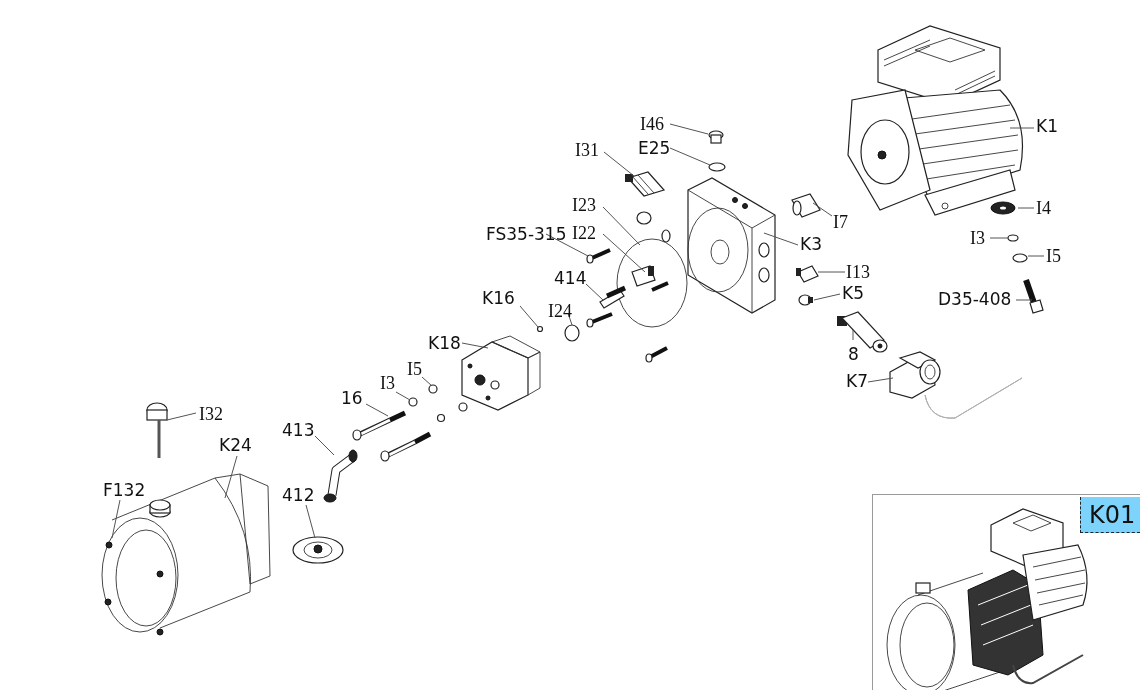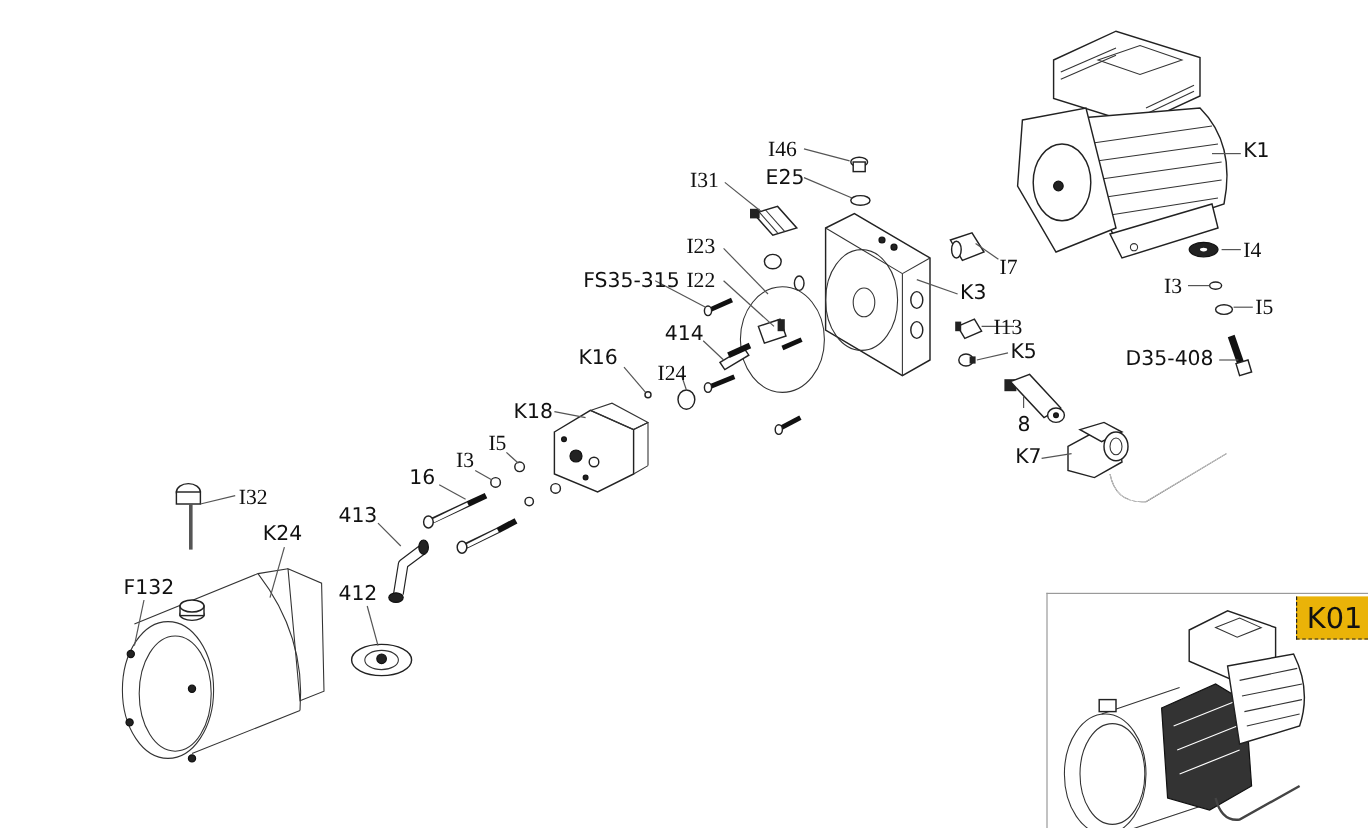--- a/index.html
+++ b/index.html
@@ -1,21 +1,21 @@
 <!DOCTYPE html>
 <html><head>
 <meta charset="utf-8">
 <style>
   html, body { margin:0; padding:0; background:#ffffff; }
   body { width:1140px; height:690px; position:relative; overflow:hidden; font-family:"Liberation Sans", sans-serif; }
   #diagram { position:absolute; left:0; top:0; width:1140px; height:690px;text-decoration:underline; }
   .lbl { position:absolute; font-size:17px; color:#111; white-space:nowrap; line-height:1; font-family:"DejaVu Sans", sans-serif; }
   .lbl.serif { font-family:"Liberation Serif", serif; font-size:18px; }
   #inset { position:absolute; left:872px; top:494px; width:268px; height:196px; border:1px solid #9a9a9a; border-right:none; border-bottom:none; box-sizing:border-box; background:#fff; }
-  #inset-label { position:absolute; left:1080px; top:497px; width:60px; height:36px; border-left:1px dashed #222; border-bottom:1px dashed #222; box-sizing:border-box; font-size:24px; line-height:36px; padding-left:8px; color:#111; font-family:"DejaVu Sans", sans-serif; background:#eab308; }
+  #inset-label { position:absolute; left:1080px; top:497px; width:60px; height:36px; border-left:1px dashed #222; border-bottom:1px dashed #222; box-sizing:border-box; font-size:24px; line-height:36px; padding-left:8px; color:#111; font-family:"DejaVu Sans", sans-serif; background:#7dd3fc; }
   svg .ln { stroke:#555; stroke-width:1; fill:none; }
   svg .part { stroke:#222; stroke-width:1.2; fill:#fff; }
   svg .dark { stroke:#111; stroke-width:1; fill:#222; }
   svg .thin { stroke:#333; stroke-width:0.9; fill:none; }
 </style>
 </head>
 <body>
 
 <div id="diagram">
 <svg width="1140" height="690" viewBox="0 0 1140 690">
@@ -250,21 +250,21 @@
 <span class="lbl serif" style="left:572px;top:196px;">I23</span>
 <span class="lbl" style="left:462px;top:226px;margin-left:24px;">FS35-315</span>
 <span class="lbl serif" style="left:572px;top:224px;">I22</span>
 <span class="lbl" style="left:1036px;top:118px;">K1</span>
 <span class="lbl serif" style="left:833px;top:213px;">I7</span>
 <span class="lbl" style="left:800px;top:236px;">K3</span>
 <span class="lbl serif" style="left:1036px;top:199px;">I4</span>
 <span class="lbl serif" style="left:970px;top:229px;">I3</span>
 <span class="lbl serif" style="left:1046px;top:247px;">I5</span>
 <span class="lbl" style="left:938px;top:291px;">D35-408</span>
-<span class="lbl serif" style="left:828px;top:263px;">I13</span>
+<span class="lbl serif" style="left:846px;top:263px;">I13</span>
 <span class="lbl" style="left:842px;top:285px;">K5</span>
 <span class="lbl" style="left:848px;top:346px;">8</span>
 <span class="lbl" style="left:846px;top:373px;">K7</span>
 <span class="lbl" style="left:554px;top:270px;">414</span>
 <span class="lbl serif" style="left:548px;top:302px;">I24</span>
 <span class="lbl" style="left:482px;top:290px;">K16</span>
 <span class="lbl" style="left:428px;top:335px;text-align:center;">K18</span>
 <span class="lbl serif" style="left:407px;top:360px;">I5</span>
 <span class="lbl serif" style="left:380px;top:374px;">I3</span>
 <span class="lbl" style="left:341px;top:390px;">16</span>

